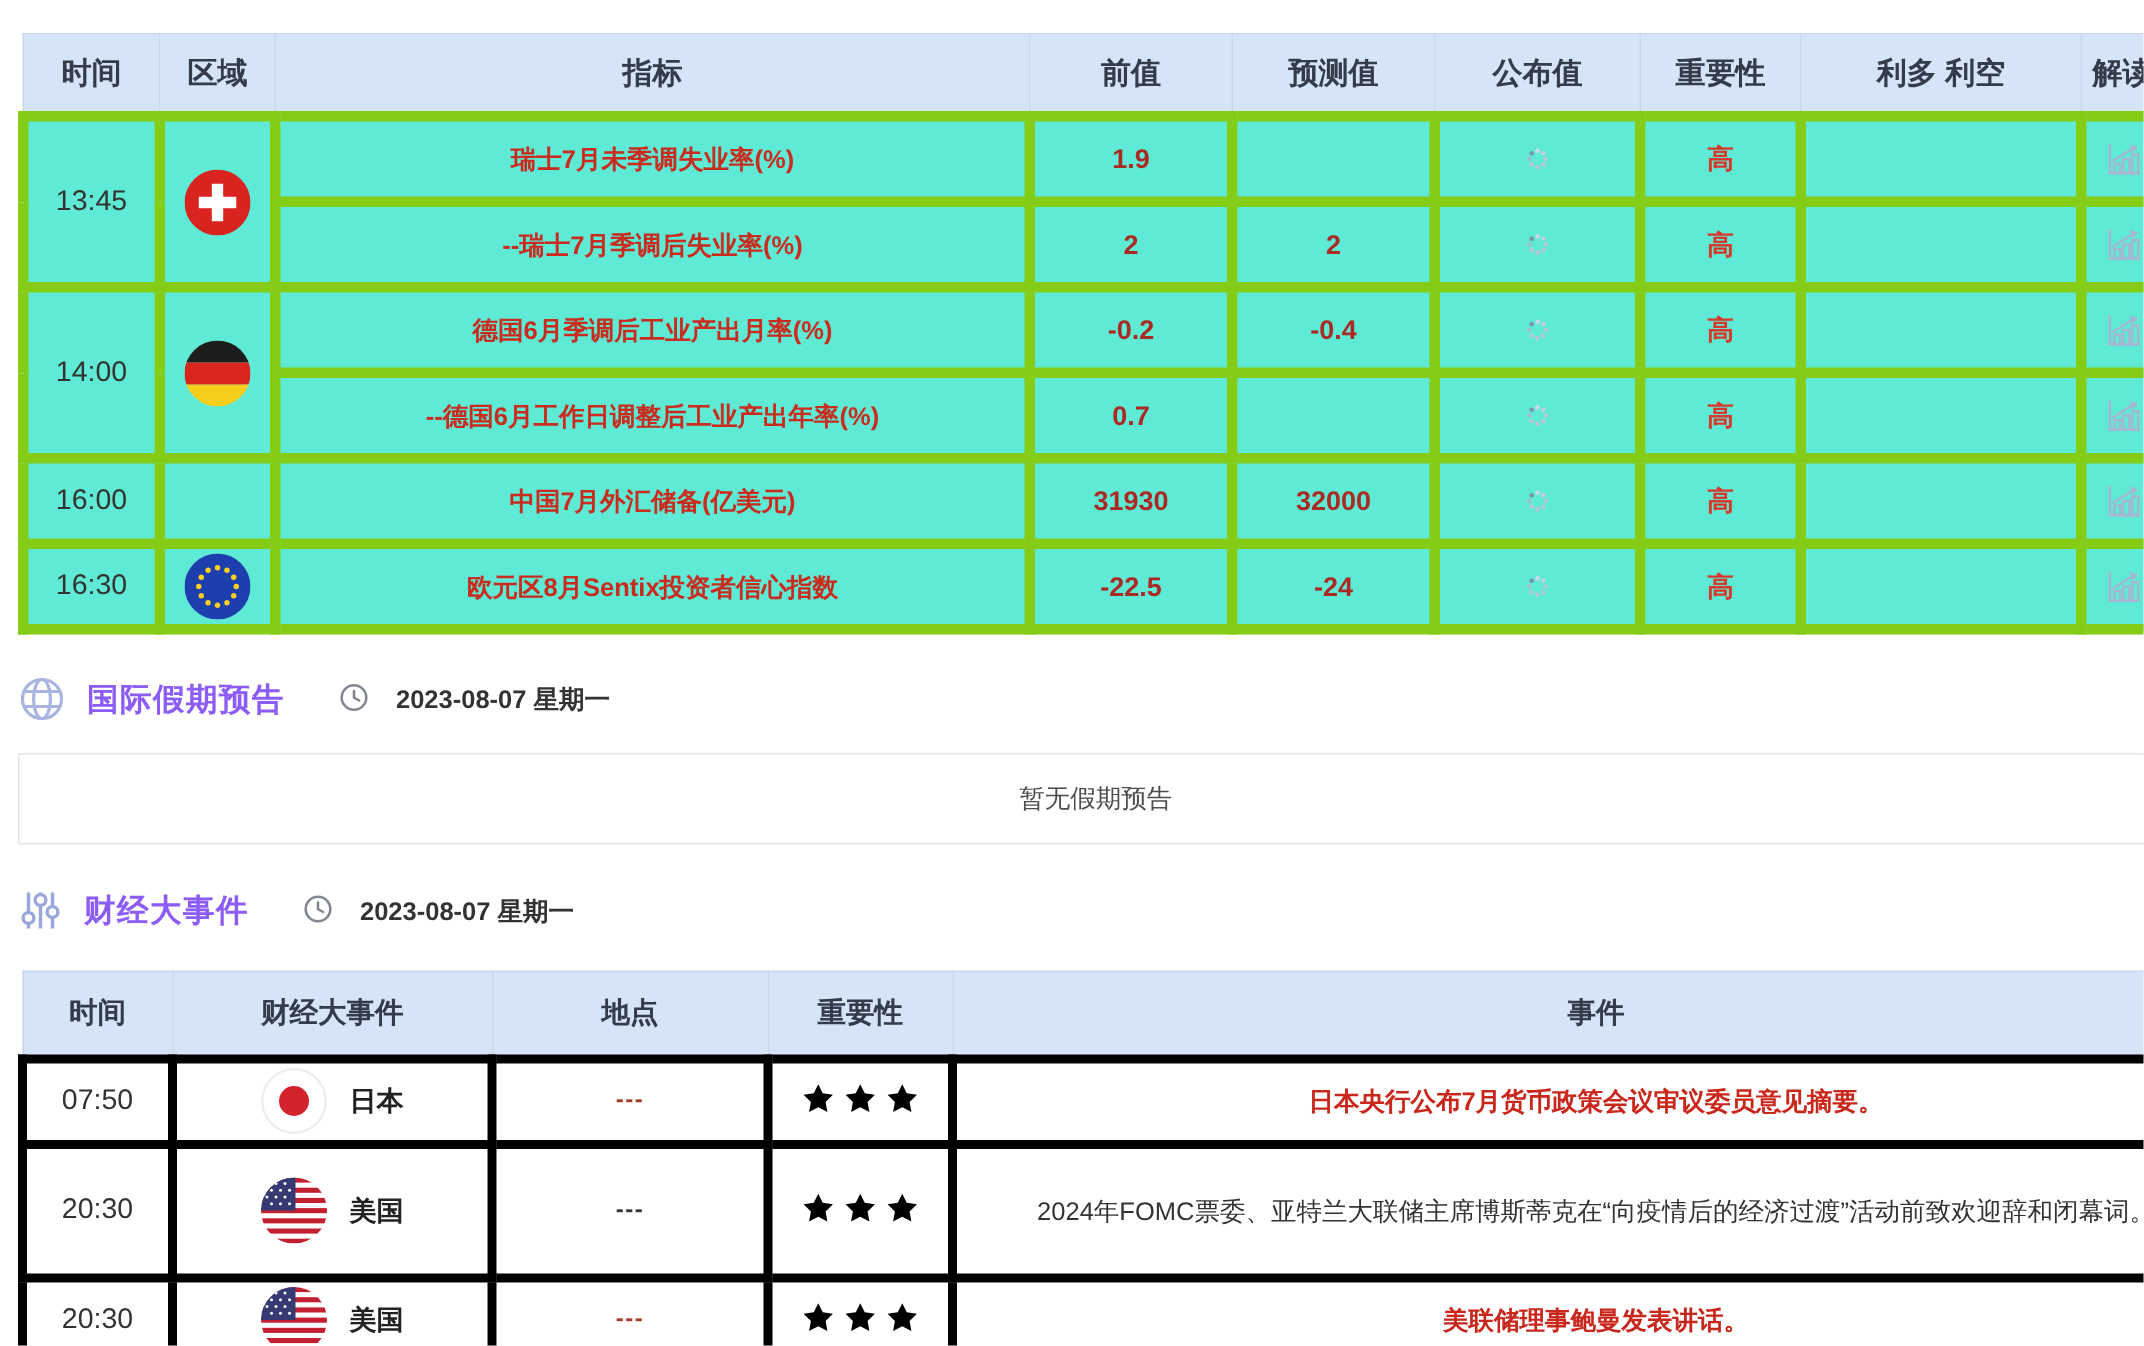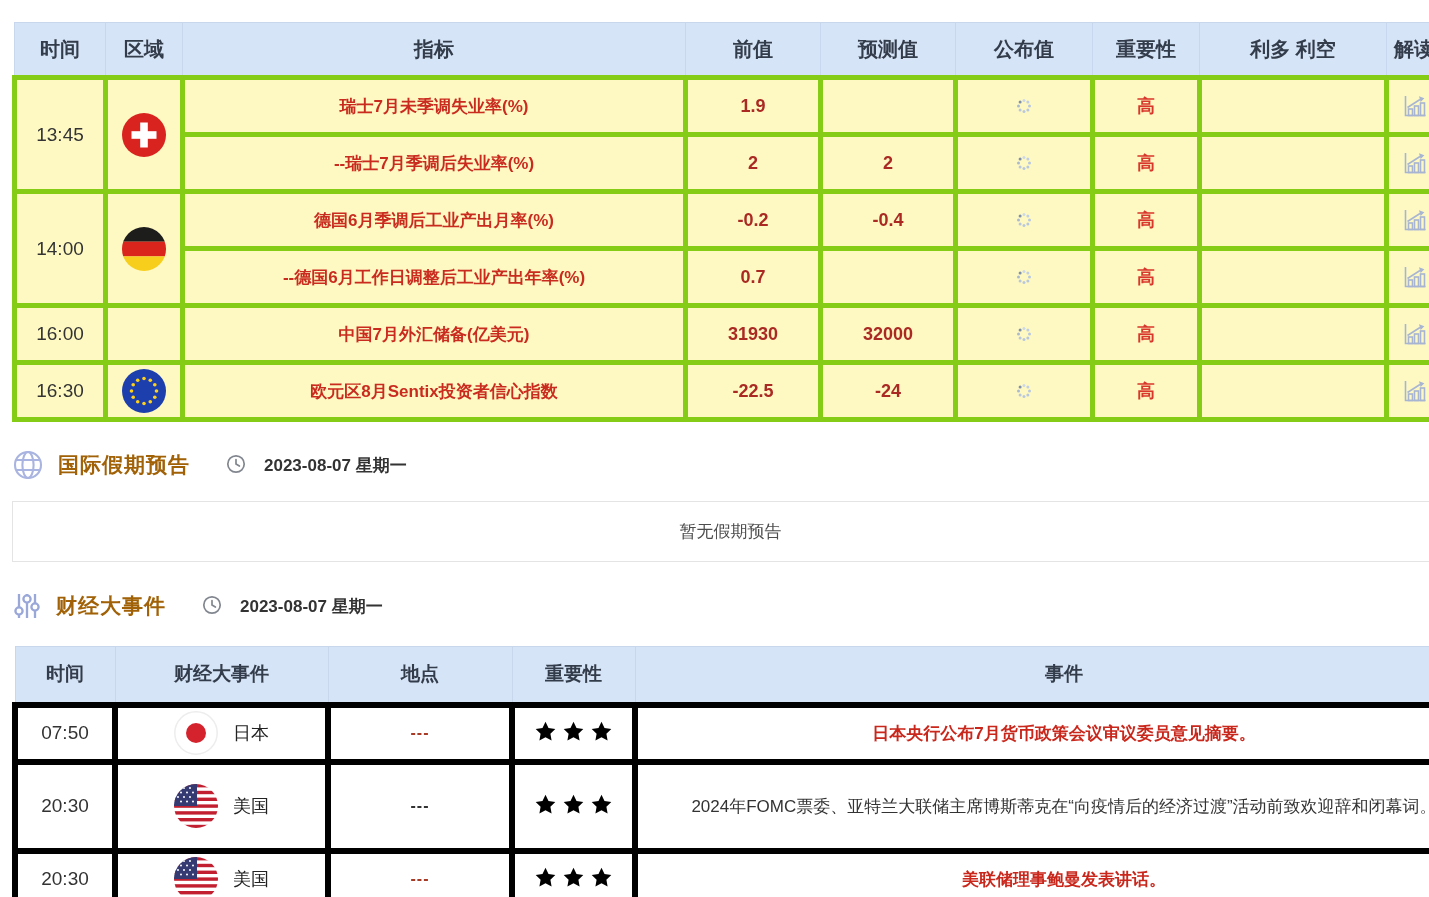--- a/index.html
+++ b/index.html
@@ -18,40 +18,40 @@
     width:1427px; margin-top:3px;
   }
   table.cal th {
     background:#d6e4f7; height:55px;
     font-size:20px; font-weight:bold; color:#333c4a;
     border:1px solid #c8d7ec;
     border-bottom:3px solid #b94a47;
     text-align:center; padding:0;
   }
   table.cal td {
-    border:5px solid #84cc16;
+    border:7px solid #84cc16;
     height:57px; text-align:center; padding:0;
-    background:#fef9c3;
+    background:#5eead4;
   }
   td.time-cell { font-size:19px; color:#333; }
   td.indicator-cell {
     text-align:left; padding-left:14px;
     font-size:17px; font-weight:bold; color:#ca2b1f;
   }
   td.value-cell { font-size:18px; font-weight:bold; color:#aa2a23; }
   td.importance-cell { font-size:18px; font-weight:bold; color:#d8372b; }
   td.flag-cell, td.publish-cell, td.interp-cell { vertical-align:middle; }
   .flag-wrap { display:flex; align-items:center; justify-content:center; }
 
   
   .section-head {
     display:flex; align-items:center; gap:14px;
     margin-top:26px; height:34px;
   }
-  .section-head .title { font-size:21px; font-weight:bold; color:#a16207; letter-spacing:1px;text-align:center; }
+  .section-head .title { font-size:21px; font-weight:bold; color:#8b5cf6; letter-spacing:1px;text-align:center; }
   .section-head .date-wrap { display:flex; align-items:flex-start; gap:18px; margin-left:22px; }
   .section-head .date { font-size:17px; font-weight:bold; color:#333; }
 
   
   .holiday-box {
     margin-top:19px; width:1437px; height:61px;
     border:1px solid #e4e4e4;
     display:flex; align-items:center; justify-content:center;
     font-size:17px; color:#4d4d4d;
   }
@@ -66,21 +66,21 @@
     font-size:19px; font-weight:bold; color:#333c4a;
     border:1px solid #c8d7ec; text-align:center; padding:0;
   }
   table.ev td {
     border:6px solid #000000; background:#fff;
     height:57px; text-align:center; padding:0; vertical-align:middle;
   }
   table.ev tr.tall td { height:89px; }
   td.ev-time { font-size:19px; color:#333; }
   .country-wrap { display:flex; align-items:center; justify-content:center; gap:15px; }
-  .country-name { font-size:18px; font-weight:normal; color:#222; }
+  .country-name { font-size:18px; font-weight:bold; color:#222; }
   td.loc-cell { font-size:16px; font-weight:bold; letter-spacing:1px; }
   tr.row-red td.loc-cell { color:#a63b28; }
   tr.row-plain td.loc-cell { color:#333; }
   td.event-cell { text-align:left; padding:0 70px 0 32px; font-size:17px; line-height:33px; }
   tr.row-red td.event-cell { color:#c9271c; font-weight:bold; }
   tr.row-plain td.event-cell { color:#333; font-weight:normal; }
 
   .stars { display:inline-flex; gap:5px; }
   .star { width:23px; height:22px; }
 

